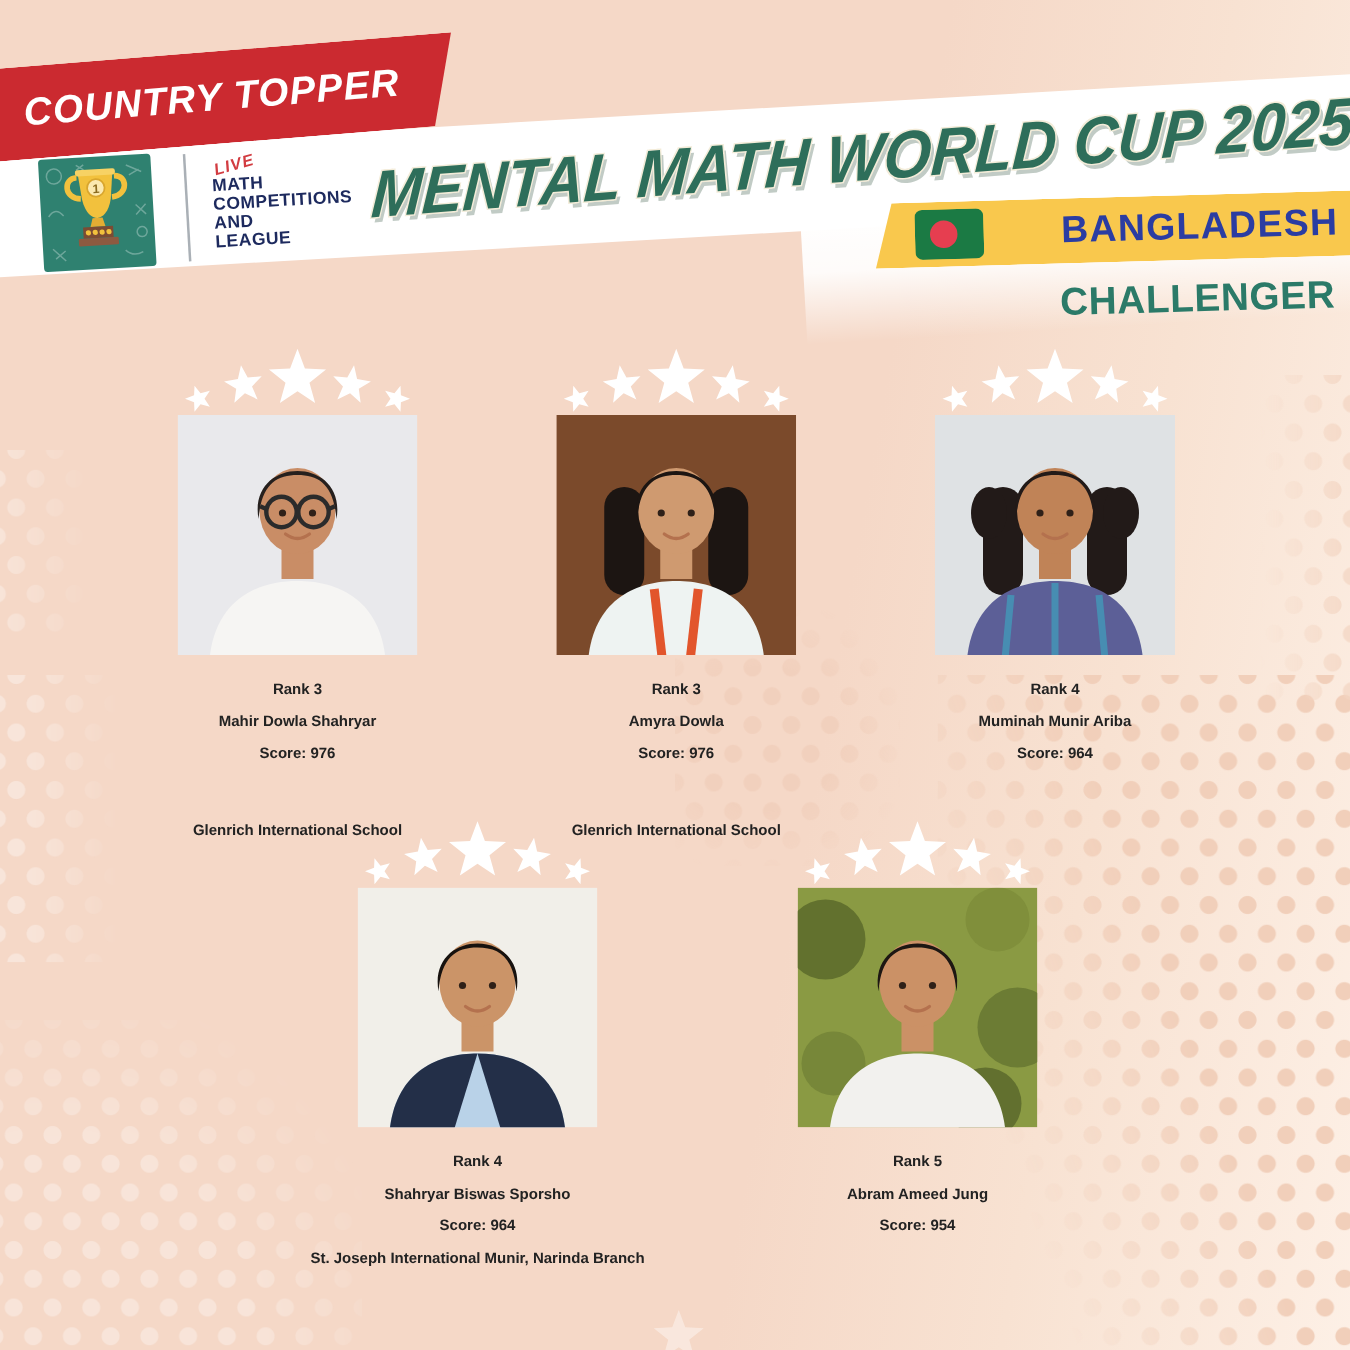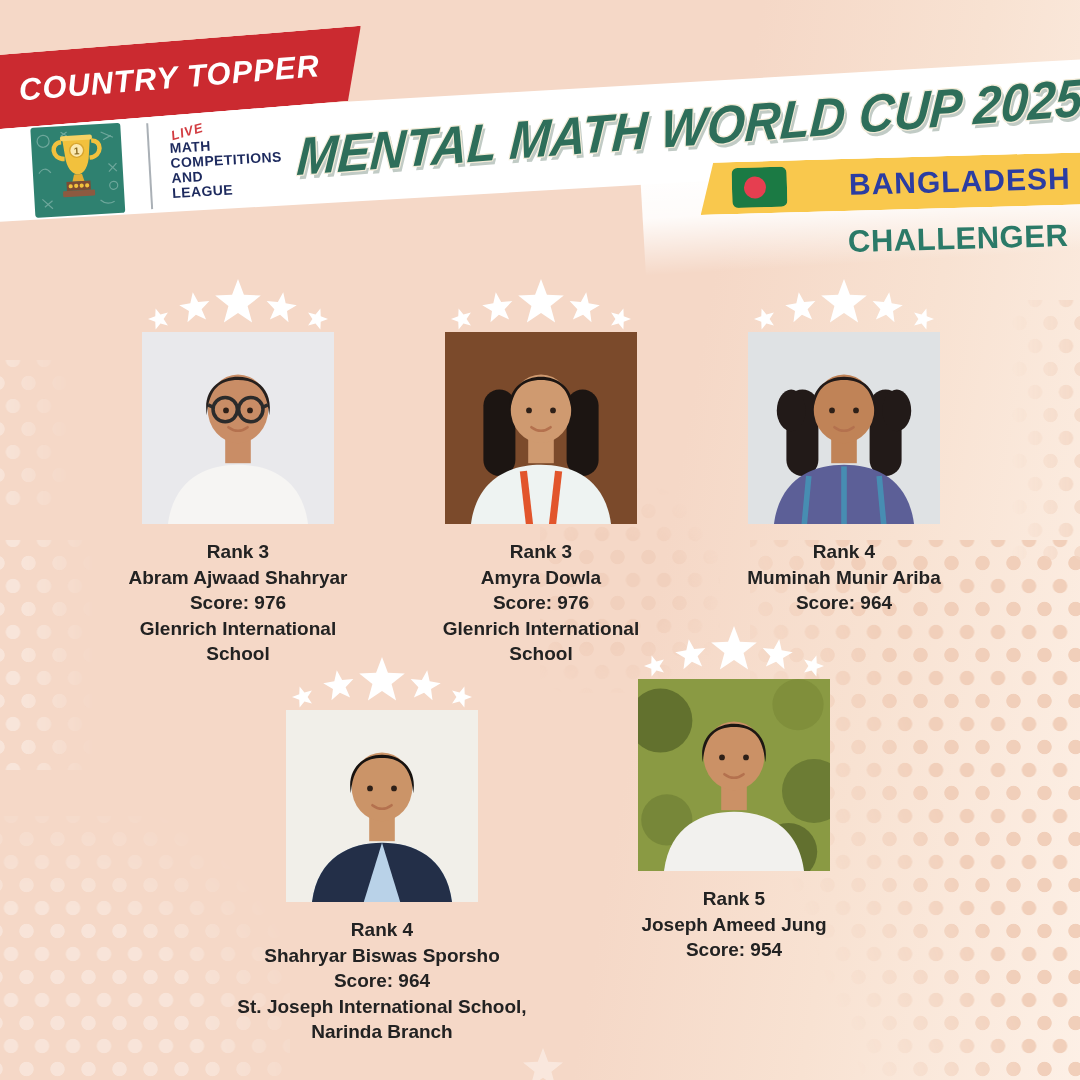--- a/index.html
+++ b/index.html
@@ -71,28 +71,28 @@
   .country { margin-left:62px; color:#2b3da2; font-weight:700; font-size:30px; letter-spacing:1px; }
   .category { position:absolute; right:12px; top:221px; z-index:4; color:#2b7a68; font-weight:700;
     font-size:31px; letter-spacing:0.5px; transform:rotate(-1.6deg); }
 
   
   #cards .card { position:absolute; width:320px; text-align:center; z-index:2; }
   .card-1 { left:78px;  top:278px; }
   .card-2 { left:381px; top:278px; }
   .card-3 { left:684px; top:278px; }
   .card-4 { left:222px; top:656px; }
-  .card-5 { left:574px; top:625px; }
+  .card-5 { left:574px; top:656px; }
   .stars { display:block; margin:0 auto; }
   .photo { width:192px; height:192px; margin:0 auto; overflow:hidden; }
   .photo svg { display:block; }
   .card .txt { margin-top:15px; }
-  .card .line { font-weight:700; font-size:19px; line-height:25.5px; color:#222222; }
+  .card .line { font-weight:700; font-size:12px; line-height:25.5px; color:#222222; }
   .card .school { margin:0 auto; }
-  .card-1 .school, .card-2 .school, .card-3 .school { max-width:252px; }
+  .card-1 .school, .card-2 .school, .card-3 .school { max-width:252px;margin-top:36px; }
   .card-4 .school { max-width:312px; }
   .bottom-star { position:absolute; left:520px; top:1046px; opacity:.4; z-index:1; }
 </style>
 </head>
 <body>
 
 <div class="canvas">
 
   <div class="dots dots-right"></div>
   <div class="dots dots-right-top"></div>
@@ -215,21 +215,21 @@
             <circle cx="52" cy="48.5" r="7.6"></circle>
               <circle cx="68" cy="48.5" r="7.6"></circle>
             <path d="M58.6,46.5 Q60,45.6 61.4,46.5"></path>
             <path d="M44.4,47 L41.3,45.6"></path>
               <path d="M75.6,47 L78.7,45.6"></path>
           </g>
         </svg>
       </div>
       <div class="txt">
         <div class="line rank">Rank 3</div>
-        <div class="line name">Abram Ajwaad Shahryar</div>
+        <div class="line name">Mahir Dowla Shahryar</div>
         <div class="line score">Score: 976</div>
         <div class="line school">Glenrich International School</div>
       </div>
     </div>
       <div class="card card-2">
       <svg class="stars" width="200" height="54" viewBox="0 0 200 54">
         <g fill="#ffffff">
           <path d="M0 -1 L0.247 -0.34 L0.951 -0.309 L0.399 0.13 L0.588 0.809 L0 0.42 L-0.588 0.809 L-0.399 0.13 L-0.951 -0.309 L-0.247 -0.34 Z" transform="translate(100,25) scale(24)"></path>
           <path d="M0 -1 L0.247 -0.34 L0.951 -0.309 L0.399 0.13 L0.588 0.809 L0 0.42 L-0.588 0.809 L-0.399 0.13 L-0.951 -0.309 L-0.247 -0.34 Z" transform="translate(57,30) scale(16) rotate(-8)"></path>
           <path d="M0 -1 L0.247 -0.34 L0.951 -0.309 L0.399 0.13 L0.588 0.809 L0 0.42 L-0.588 0.809 L-0.399 0.13 L-0.951 -0.309 L-0.247 -0.34 Z" transform="translate(143,30) scale(16) rotate(8)"></path>
@@ -408,21 +408,21 @@
             <path d="M58.6,46.5 Q60,45.6 61.4,46.5"></path>
             <path d="M44.4,47 L41.3,45.6"></path>
               <path d="M75.6,47 L78.7,45.6"></path>
           </g>
         </svg>
       </div>
       <div class="txt">
         <div class="line rank">Rank 4</div>
         <div class="line name">Shahryar Biswas Sporsho</div>
         <div class="line score">Score: 964</div>
-        <div class="line school">St. Joseph International School, Narinda Branch</div>
+        <div class="line school">St. Joseph International Munir, Narinda Branch</div>
       </div>
     </div>
       <div class="card card-5">
       <svg class="stars" width="200" height="54" viewBox="0 0 200 54">
         <g fill="#ffffff">
           <path d="M0 -1 L0.247 -0.34 L0.951 -0.309 L0.399 0.13 L0.588 0.809 L0 0.42 L-0.588 0.809 L-0.399 0.13 L-0.951 -0.309 L-0.247 -0.34 Z" transform="translate(100,25) scale(24)"></path>
           <path d="M0 -1 L0.247 -0.34 L0.951 -0.309 L0.399 0.13 L0.588 0.809 L0 0.42 L-0.588 0.809 L-0.399 0.13 L-0.951 -0.309 L-0.247 -0.34 Z" transform="translate(57,30) scale(16) rotate(-8)"></path>
           <path d="M0 -1 L0.247 -0.34 L0.951 -0.309 L0.399 0.13 L0.588 0.809 L0 0.42 L-0.588 0.809 L-0.399 0.13 L-0.951 -0.309 L-0.247 -0.34 Z" transform="translate(143,30) scale(16) rotate(8)"></path>
           <path d="M0 -1 L0.247 -0.34 L0.951 -0.309 L0.399 0.13 L0.588 0.809 L0 0.42 L-0.588 0.809 L-0.399 0.13 L-0.951 -0.309 L-0.247 -0.34 Z" transform="translate(21,41) scale(11) rotate(-18)"></path>
           <path d="M0 -1 L0.247 -0.34 L0.951 -0.309 L0.399 0.13 L0.588 0.809 L0 0.42 L-0.588 0.809 L-0.399 0.13 L-0.951 -0.309 L-0.247 -0.34 Z" transform="translate(179,41) scale(11) rotate(18)"></path>
@@ -470,21 +470,21 @@
             <circle cx="52" cy="48.5" r="7.6"></circle>
               <circle cx="68" cy="48.5" r="7.6"></circle>
             <path d="M58.6,46.5 Q60,45.6 61.4,46.5"></path>
             <path d="M44.4,47 L41.3,45.6"></path>
               <path d="M75.6,47 L78.7,45.6"></path>
           </g>
         </svg>
       </div>
       <div class="txt">
         <div class="line rank">Rank 5</div>
-        <div class="line name">Joseph Ameed Jung</div>
+        <div class="line name">Abram Ameed Jung</div>
         <div class="line score">Score: 954</div>
       </div>
     </div>
     </div>
 
   <svg class="bottom-star" width="46" height="46" viewBox="0 0 46 46">
     <path d="M0 -1 L0.247 -0.34 L0.951 -0.309 L0.399 0.13 L0.588 0.809 L0 0.42 L-0.588 0.809 L-0.399 0.13 L-0.951 -0.309 L-0.247 -0.34 Z" transform="translate(23,23) scale(21)" fill="#ffffff"></path>
   </svg>
 </div>
 

